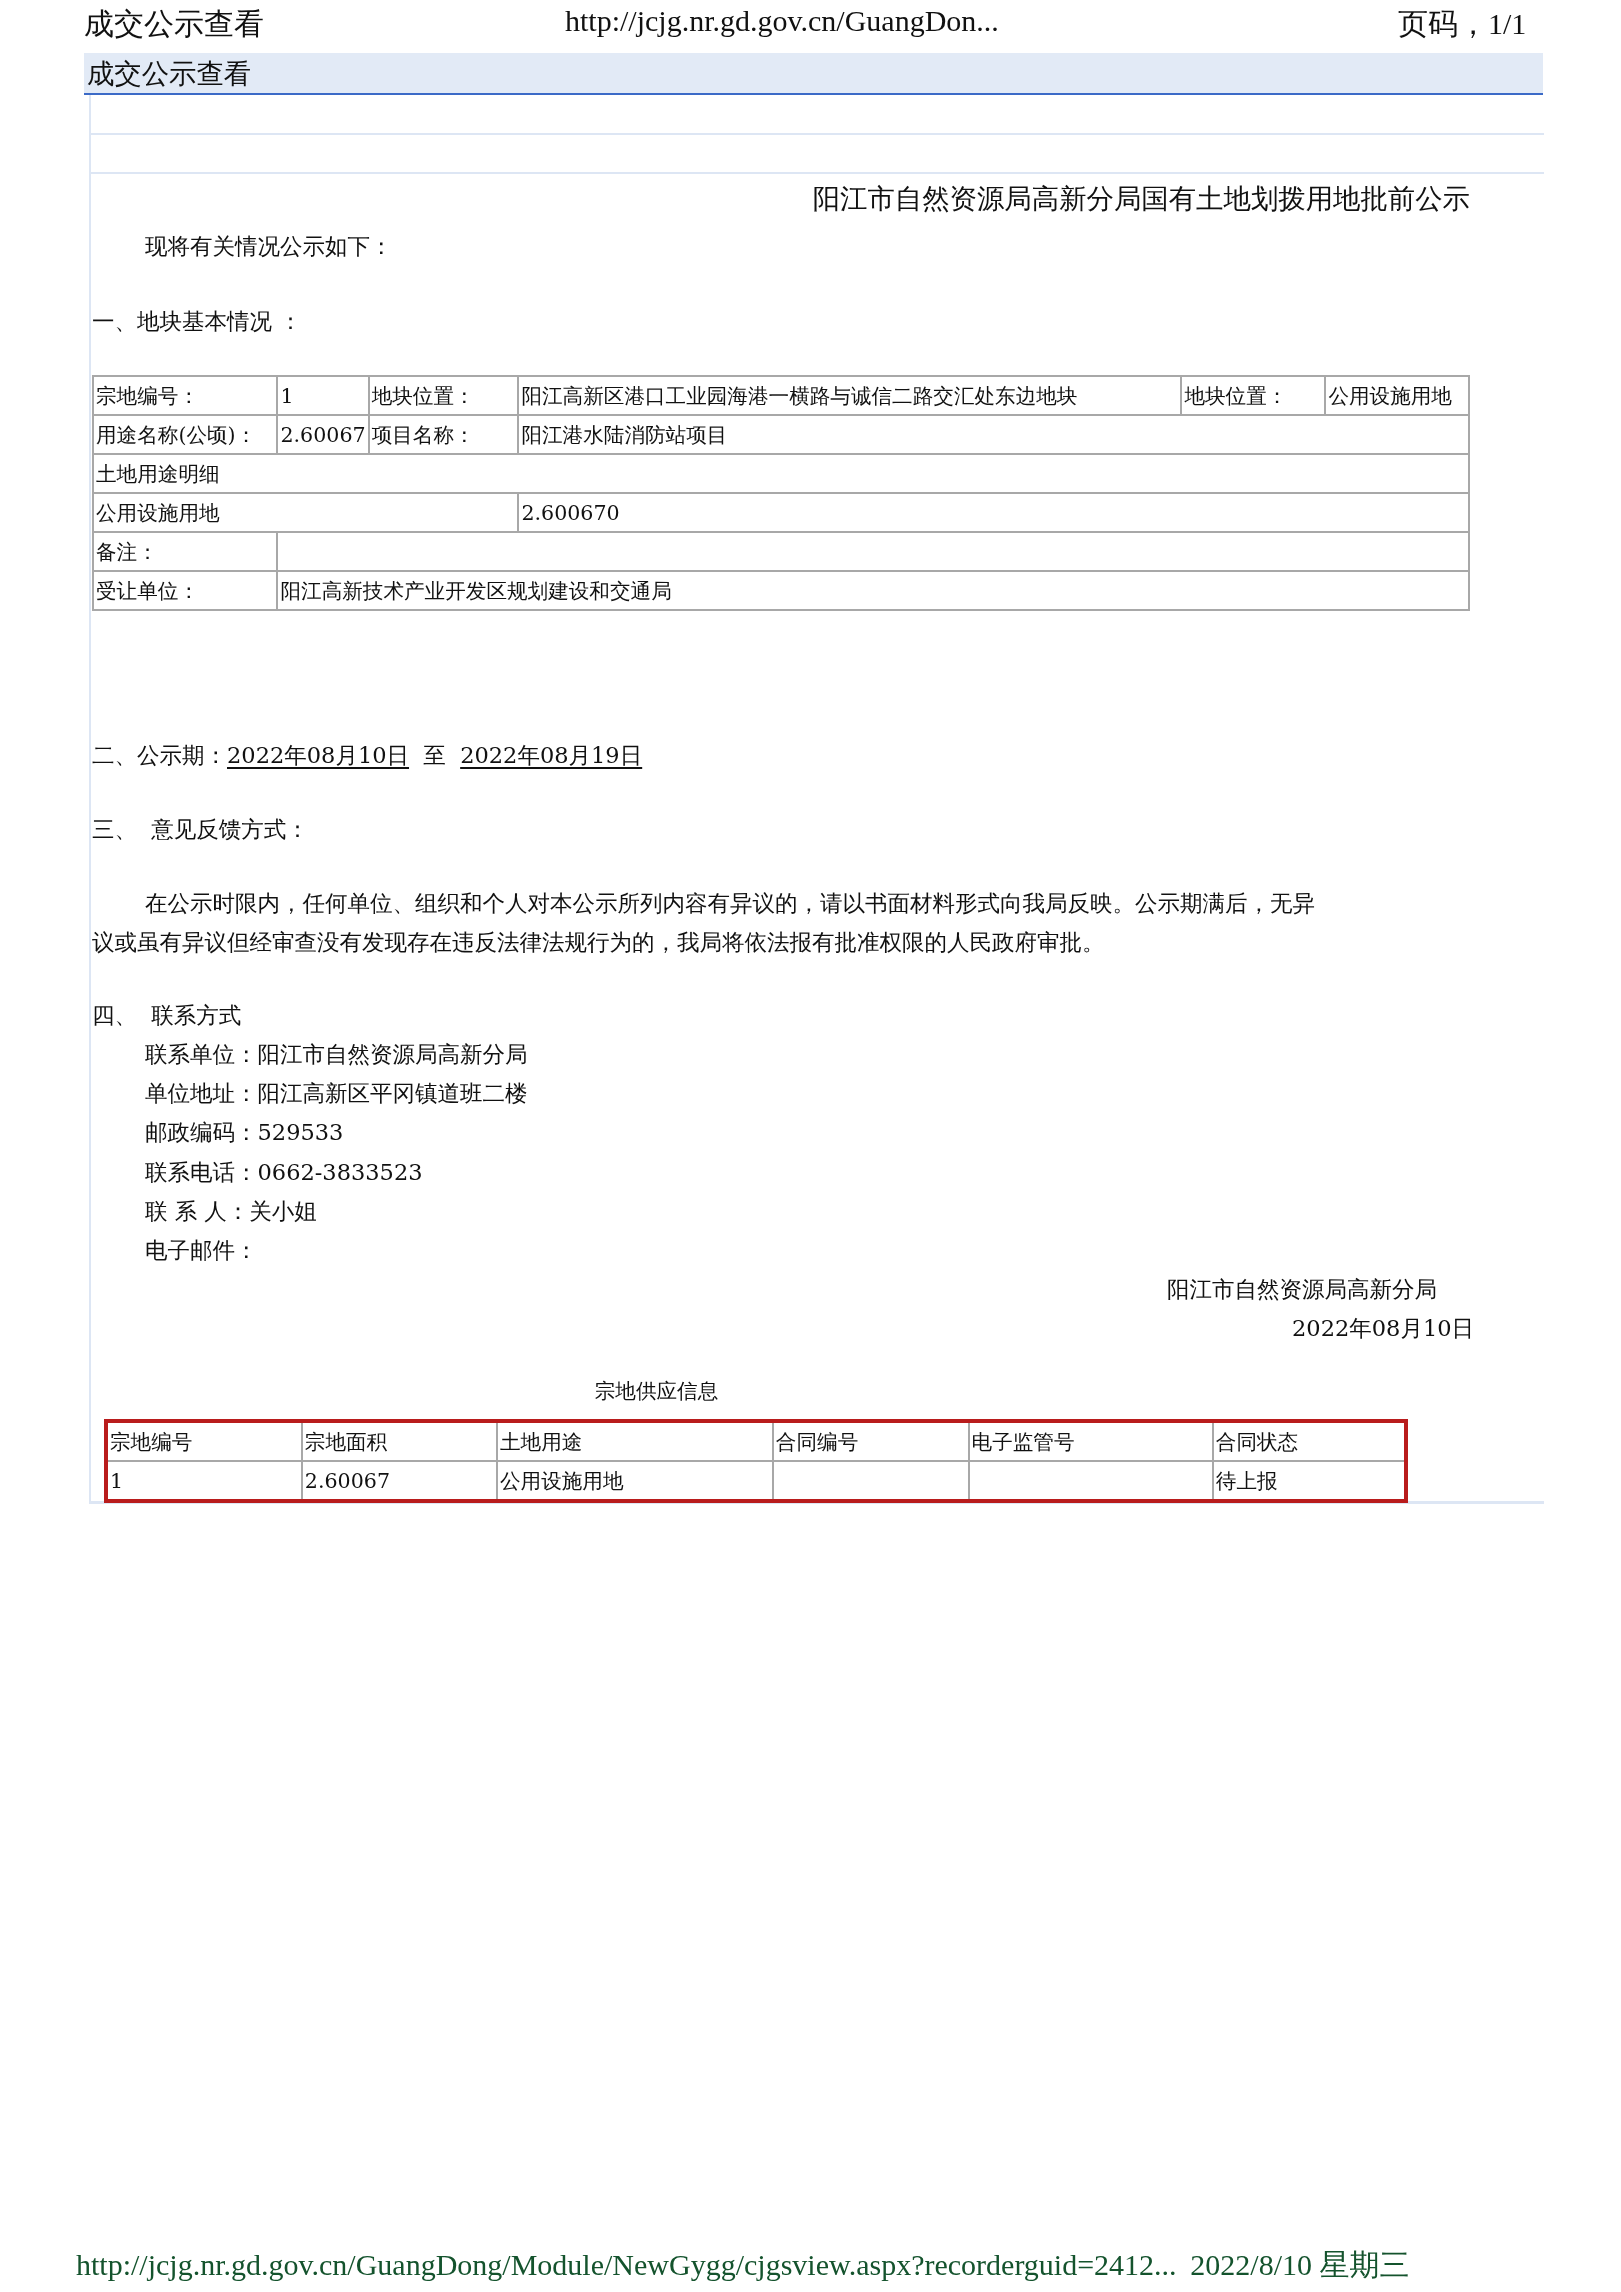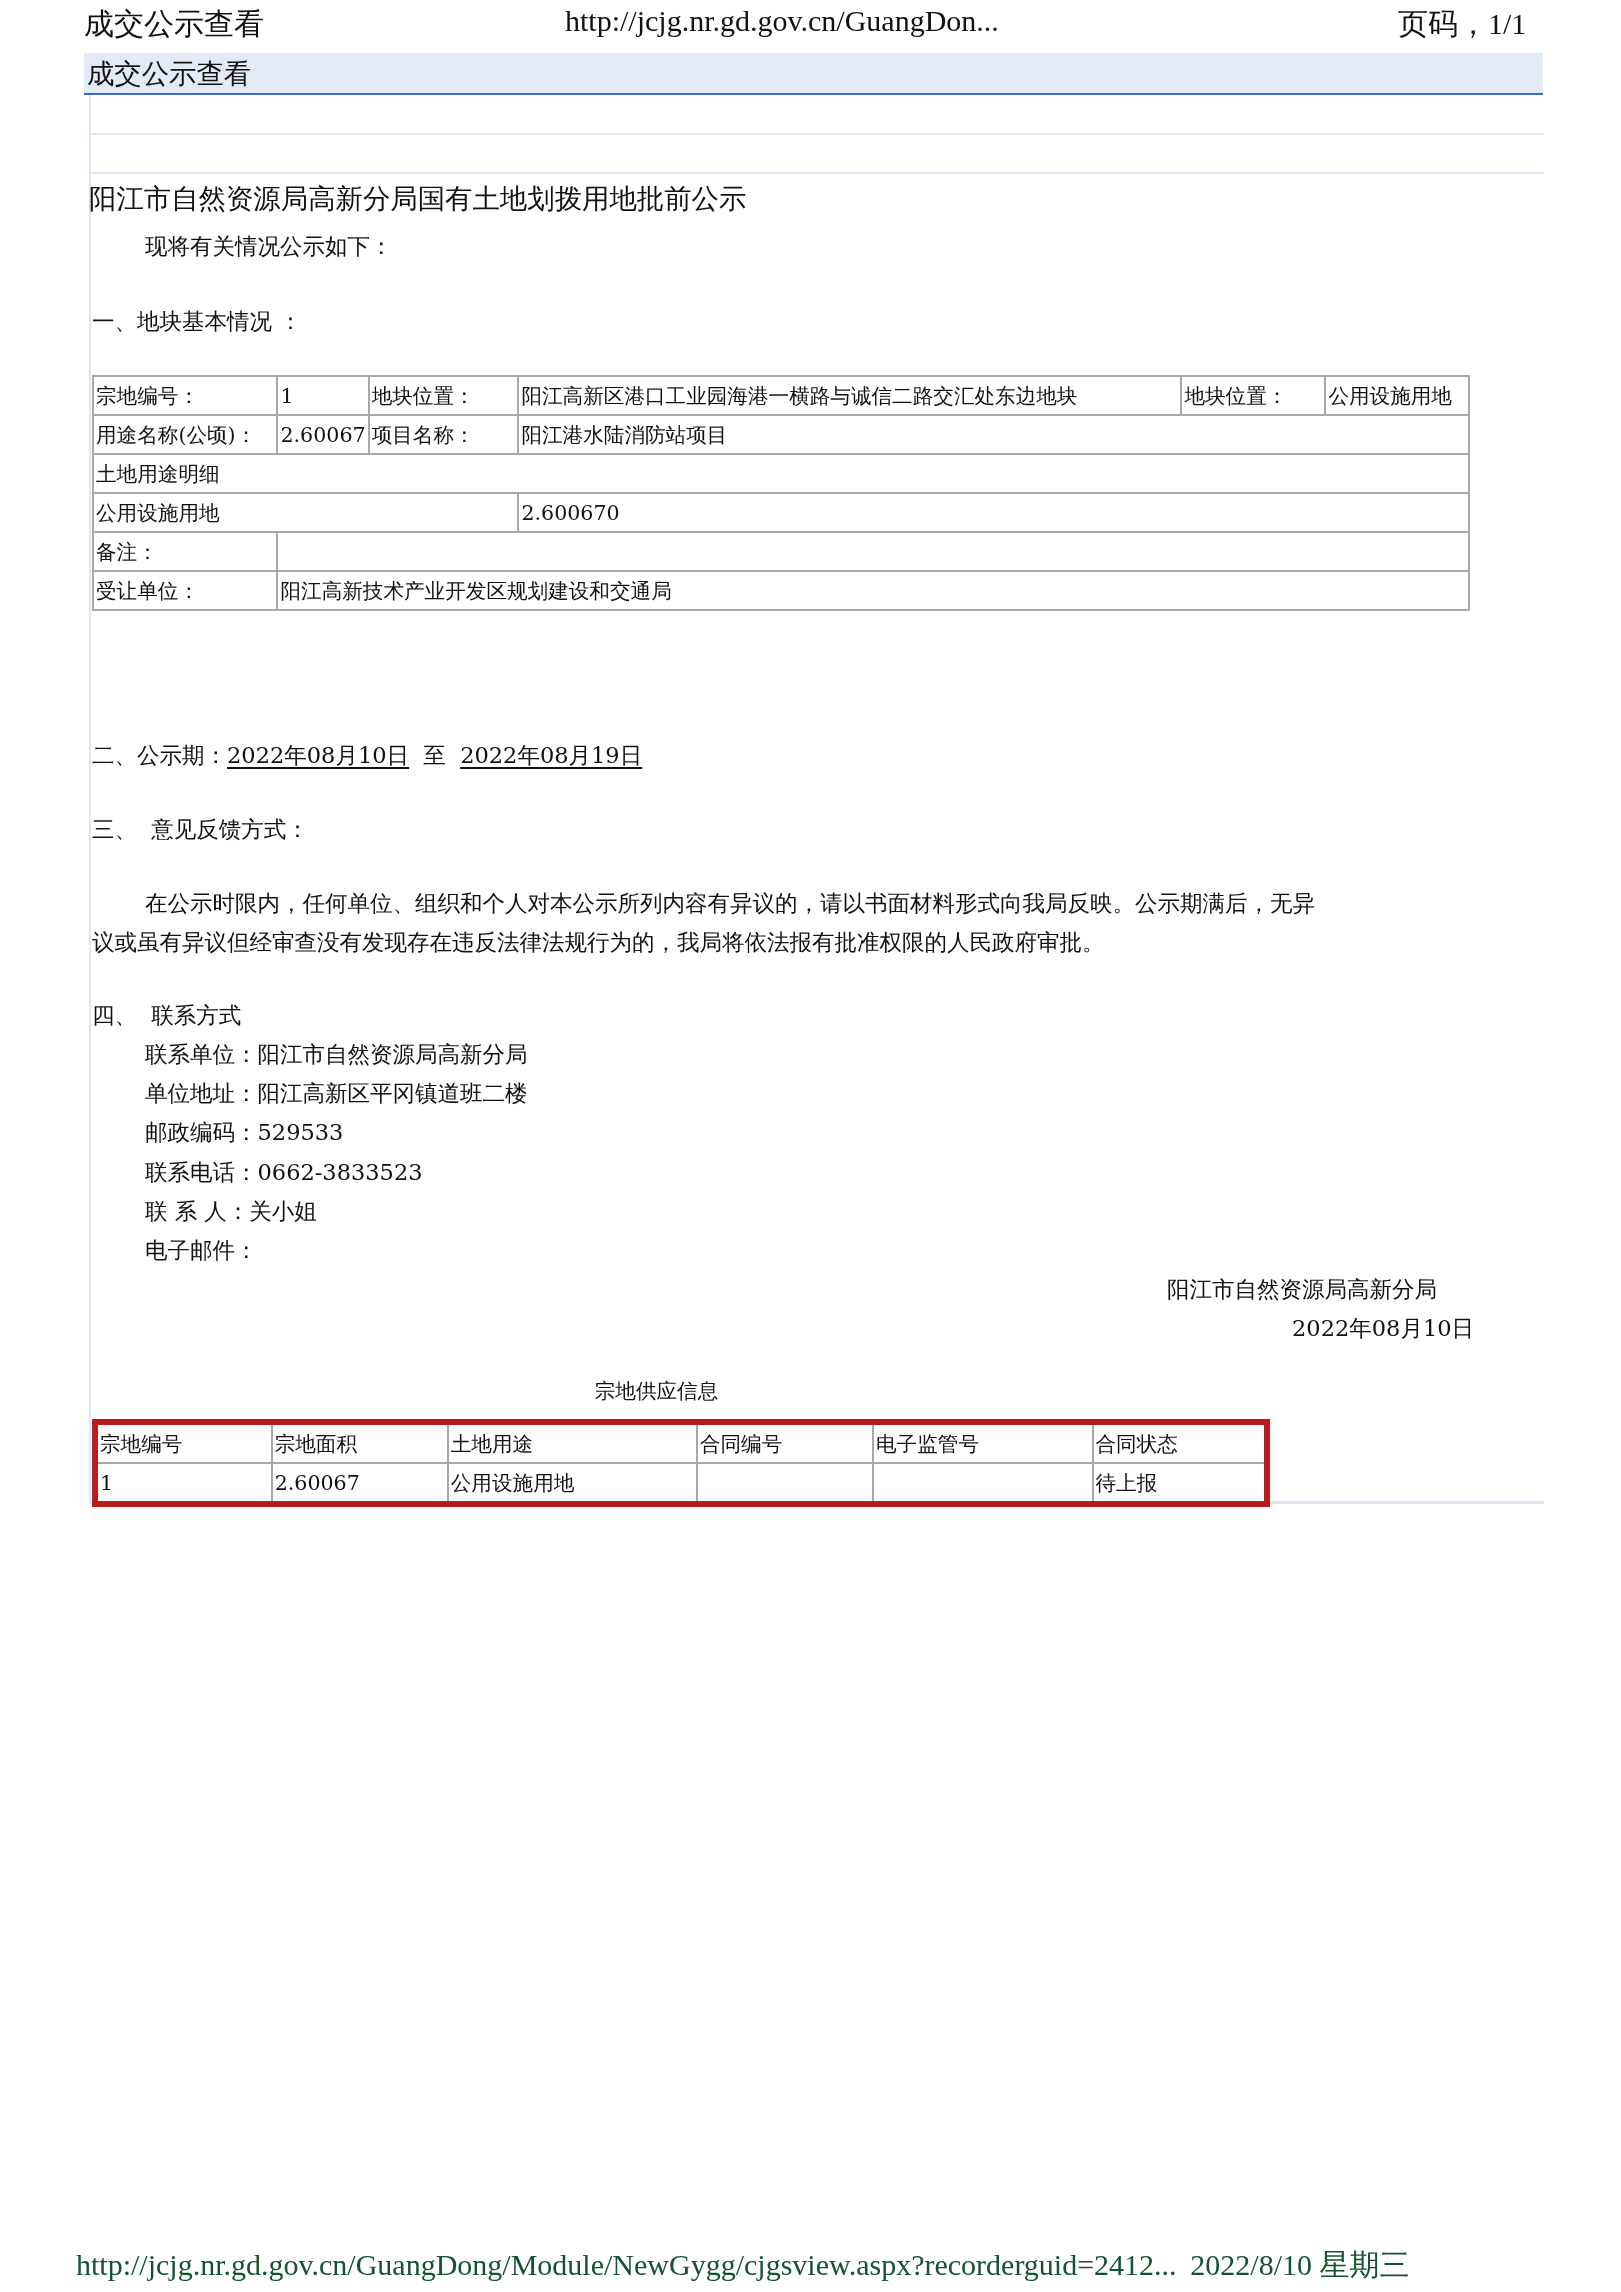--- a/index.html
+++ b/index.html
@@ -24,39 +24,39 @@
     .title-band span { position: absolute; left: 2.9px; top: 2.9px; }
 
     .frame {
       position: absolute; left: 89px; top: 95px; width: 1455px; height: 1406px;
       border-left: 2px solid #dde6f4;
     }
     .frame-line { position: absolute; left: 91px; width: 1453px; height: 2px; background: #dde6f4; }
     .frame-bottom { position: absolute; left: 89px; top: 1501px; width: 1455px; height: 2.9px; background: #dde6f4; }
 
     .doc-title {
-      position: absolute; left: 0; width: 1470px; top: 181px; text-align: left;
-      font-size: 27.4px; font-weight: normal; padding-left: 89px; box-sizing: border-box;
+      position: absolute; left: 0; width: 1470px; top: 181px; text-align: right;
+      font-size: 27.4px; font-weight: normal; padding-left: 69px; box-sizing: border-box;
     }
     .text { position: absolute; font-size: 22.5px; line-height: 31px; white-space: nowrap; }
     .u { text-decoration: underline; text-underline-offset: 3.9px; }
 
     table.info {
       position: absolute; left: 92px; top: 375px; width: 1378px;
       border-collapse: collapse; border: 2px solid #222; font-size: 20.6px;
     }
     table.info td {
       border: 2px solid #a8a8a8; height: 37px; padding: 0 2px; vertical-align: middle;
       white-space: nowrap;
     }
 
     .caption { position: absolute; left: 0; width: 1284px; top: 1377px; font-size: 20.6px; text-align: center; padding-left: 29px; box-sizing: border-box; }
     table.supply {
-      position: absolute; left: 92px; top: 1419px; width: 1178px;
-      border-collapse: collapse; border: 6px solid #b91c1c; font-size: 20.6px;
+      position: absolute; left: 104px; top: 1419px; width: 1304px;
+      border-collapse: collapse; border: 4px solid #b91c1c; font-size: 20.6px;
     }
     table.supply td, table.supply th {
       border: 2px solid #a8a8a8; height: 37px; padding: 0 2px; text-align: left;
       font-weight: normal; white-space: nowrap; vertical-align: middle;
     }
     table.supply th { font-family: "DejaVu Sans", sans-serif; }
 
     .print-footer {
       position: absolute; left: 76px; top: 2245px;
       font-family: "Liberation Serif", serif; font-size: 30px; color: #14532d; white-space: nowrap;

